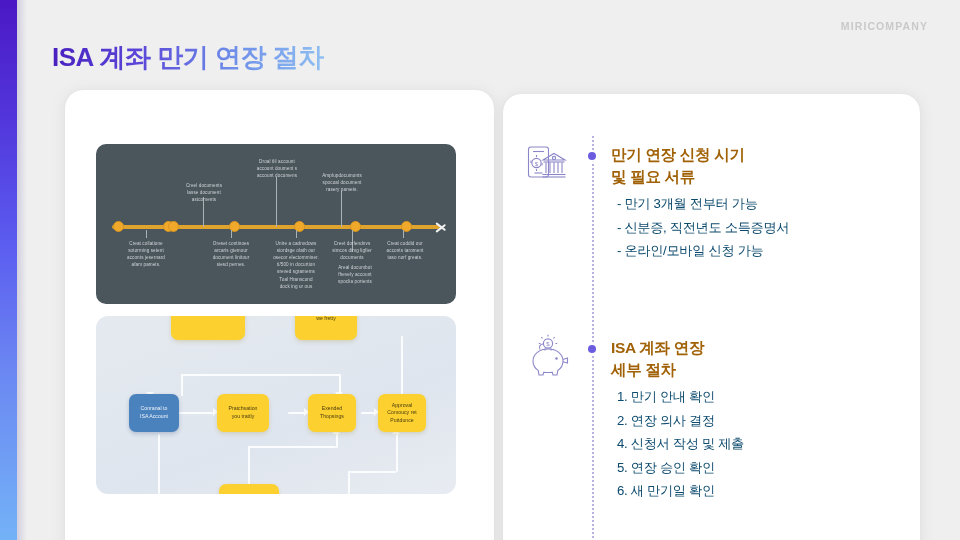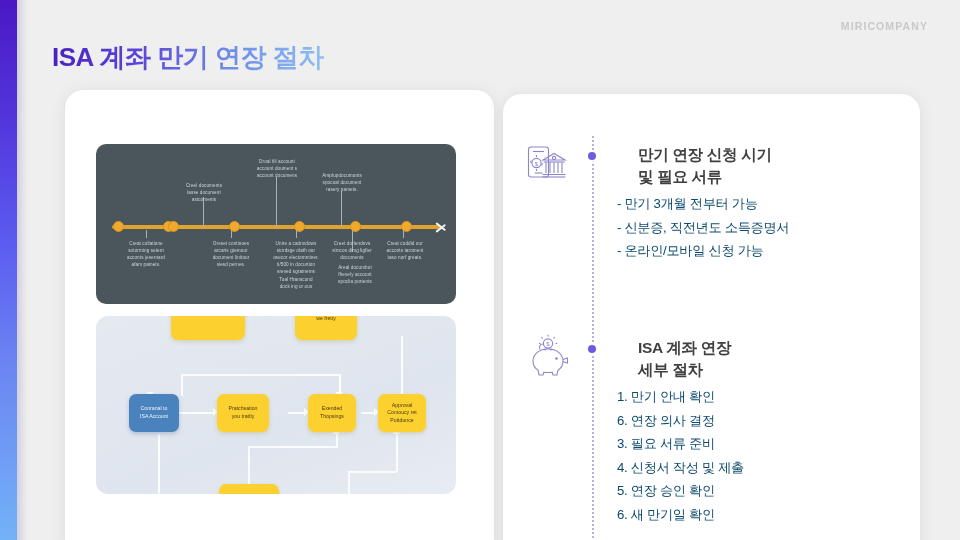--- a/index.html
+++ b/index.html
@@ -114,22 +114,22 @@
     position: absolute; left: 89px; width: 0;
     border-left: 2px dotted #b8b2e0;
   }
   .sec-bullet {
     position: absolute; left: 85px; width: 8px; height: 8px;
     border-radius: 50%; background: #6c5ce0;
     box-shadow: 0 0 0 2px #ffffff;
   }
   .sec-head {
     position: absolute; left: 108px;
-    font-size: 15.5px; font-weight: bold; color: #404040;
-    line-height: 1.42; letter-spacing: -0.3px; white-space: nowrap; margin-left: 27px;
+    font-size: 15.5px; font-weight: bold; color: #a16207;
+    line-height: 1.42; letter-spacing: -0.3px; white-space: nowrap;
   }
   .sec-list { position: absolute; left: 114px; }
   .sec-list li {
     list-style: none; font-size: 13.2px; color: #0c4a6e;
     line-height: 1.78; letter-spacing: -0.3px; white-space: nowrap;
   }
 </style>
 </head>
 <body>
 
@@ -292,20 +292,19 @@
         <line x1="26" y1="14.6" x2="26" y2="16.5"></line>
       </svg>
     </div>
     <div class="sec-bullet" style="top:251px"></div>
     <div class="sec-head" style="top:243px">
       <div>ISA 계좌 연장</div>
       <div>세부 절차</div>
     </div>
     <ul class="sec-list" style="top:291px">
       <li>1. 만기 안내 확인</li>
-      <li>6. 연장 의사 결정</li>
-      <li>3. 필요 서류 준비</li>
+      <li>2. 연장 의사 결정</li>
       <li>4. 신청서 작성 및 제출</li>
       <li>5. 연장 승인 확인</li>
       <li>6. 새 만기일 확인</li>
     </ul>
   </div>
 </div>
 
 </body></html>

